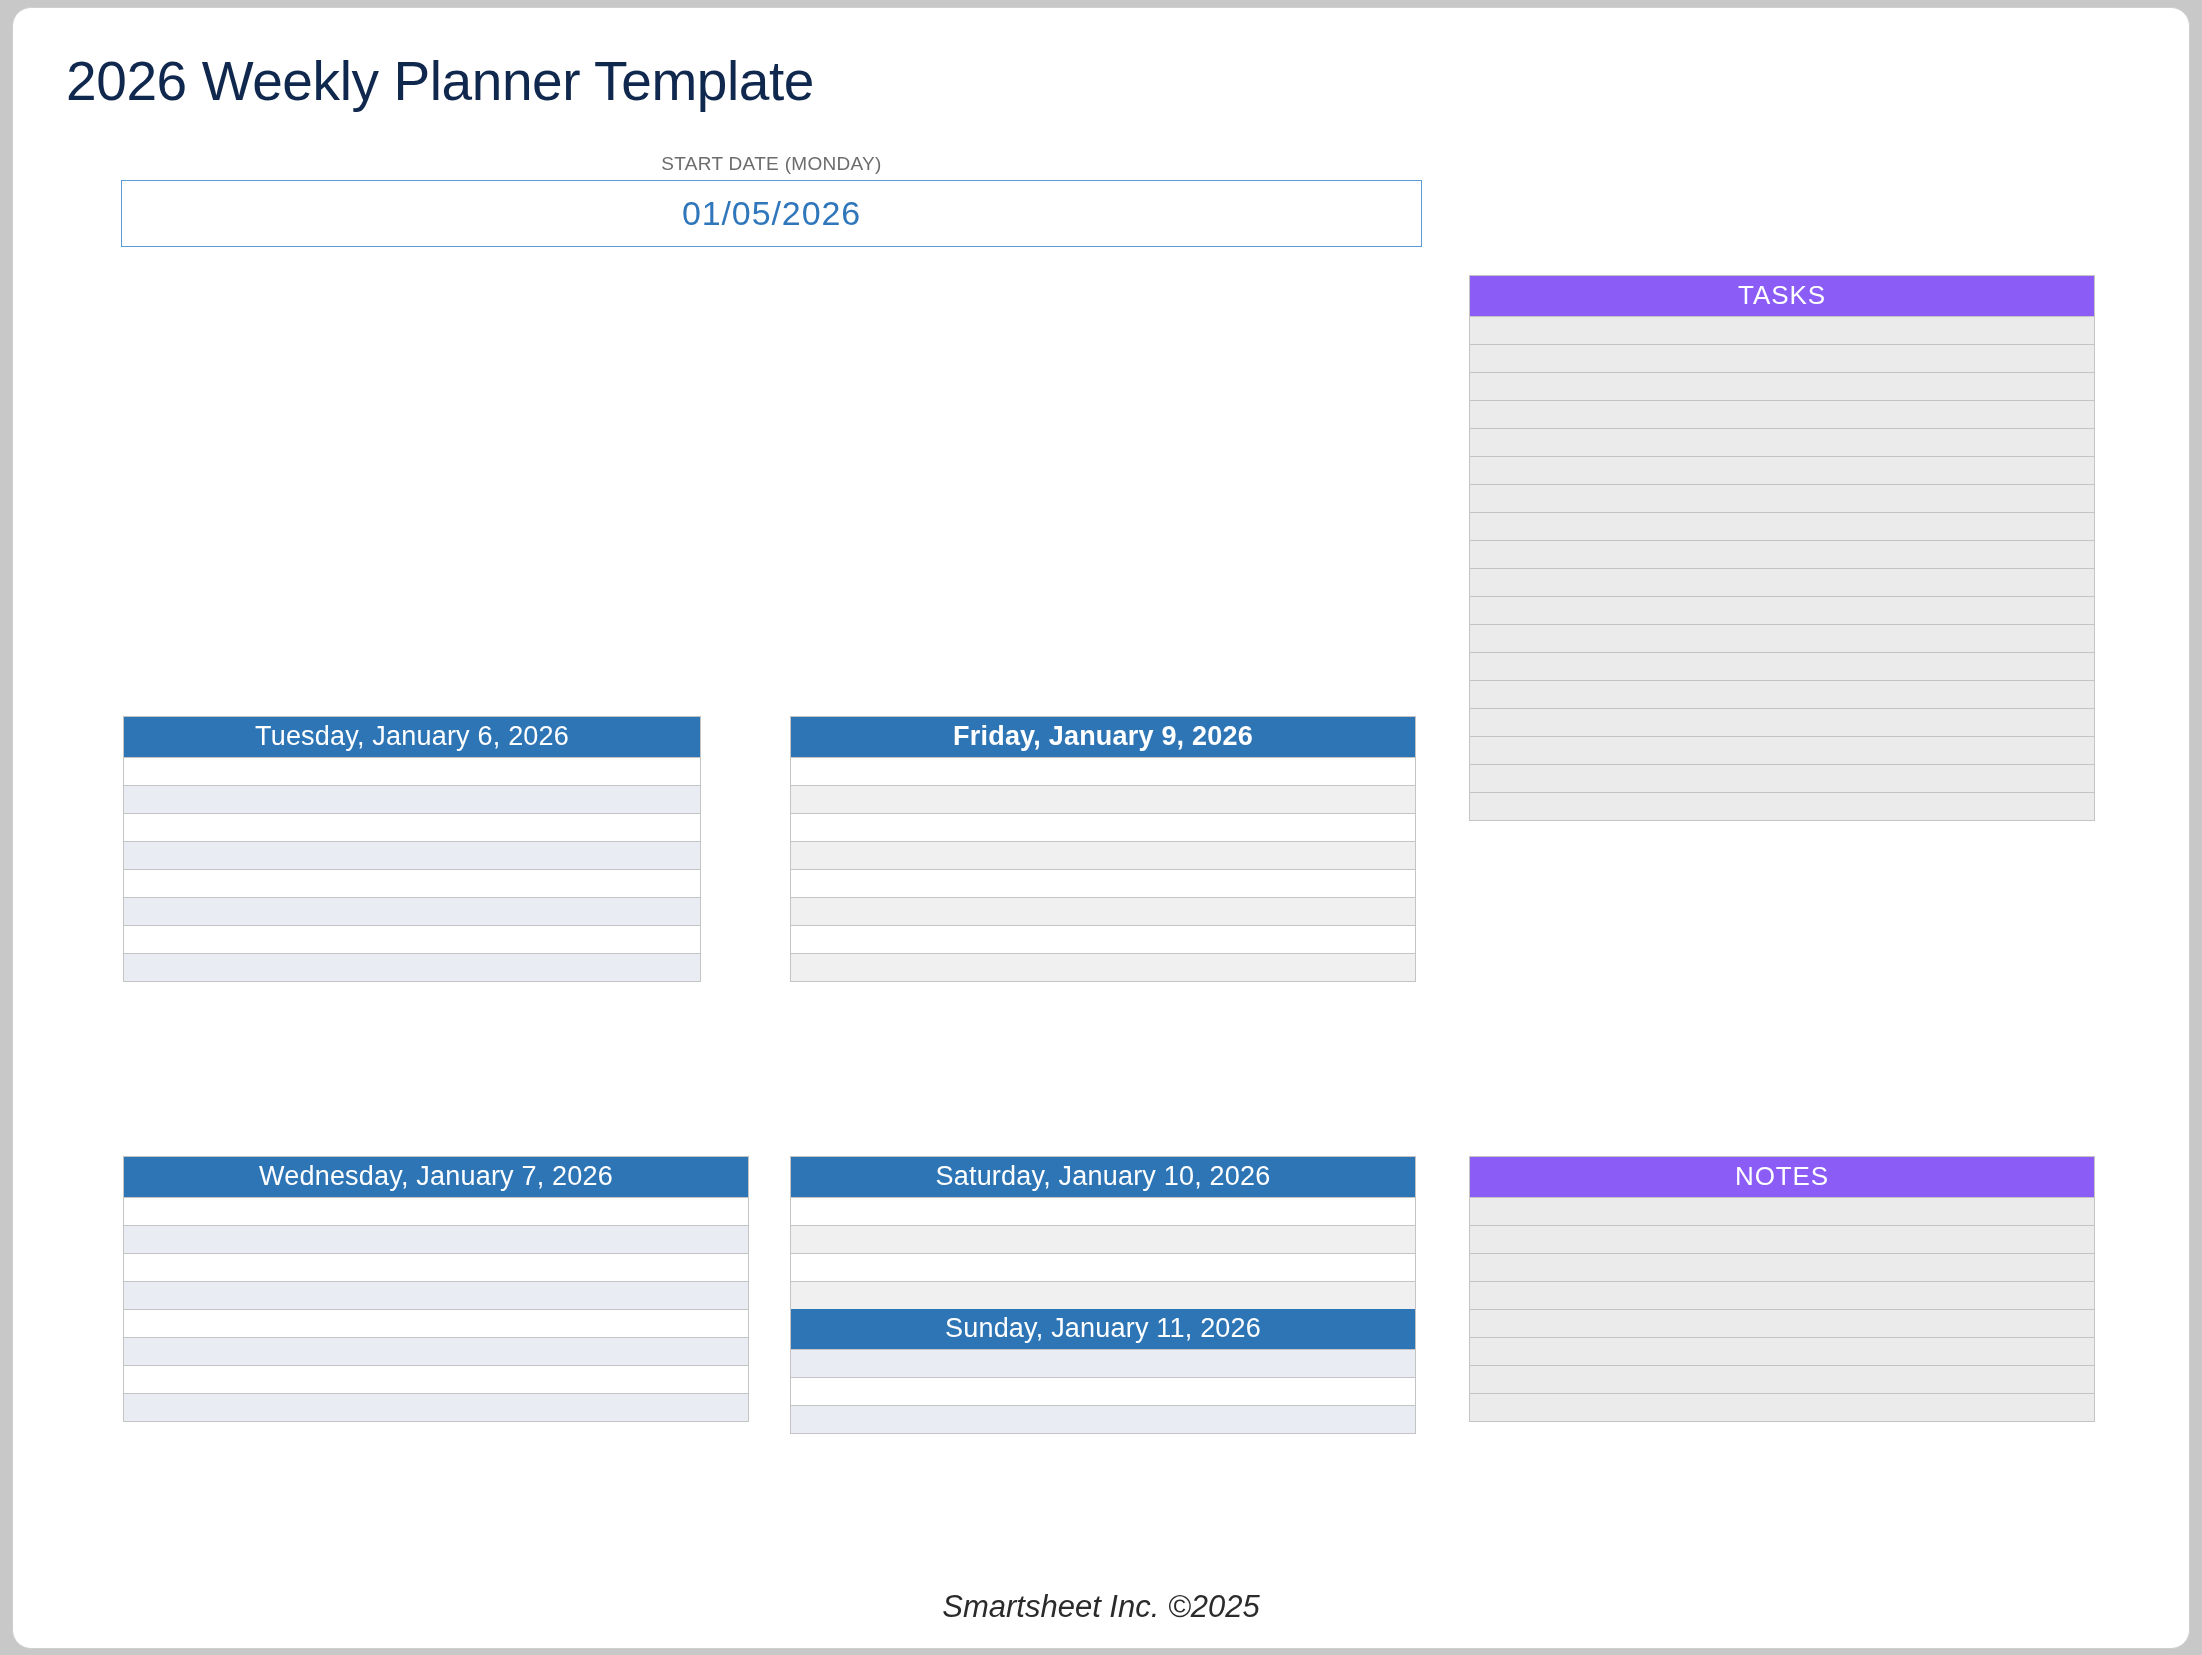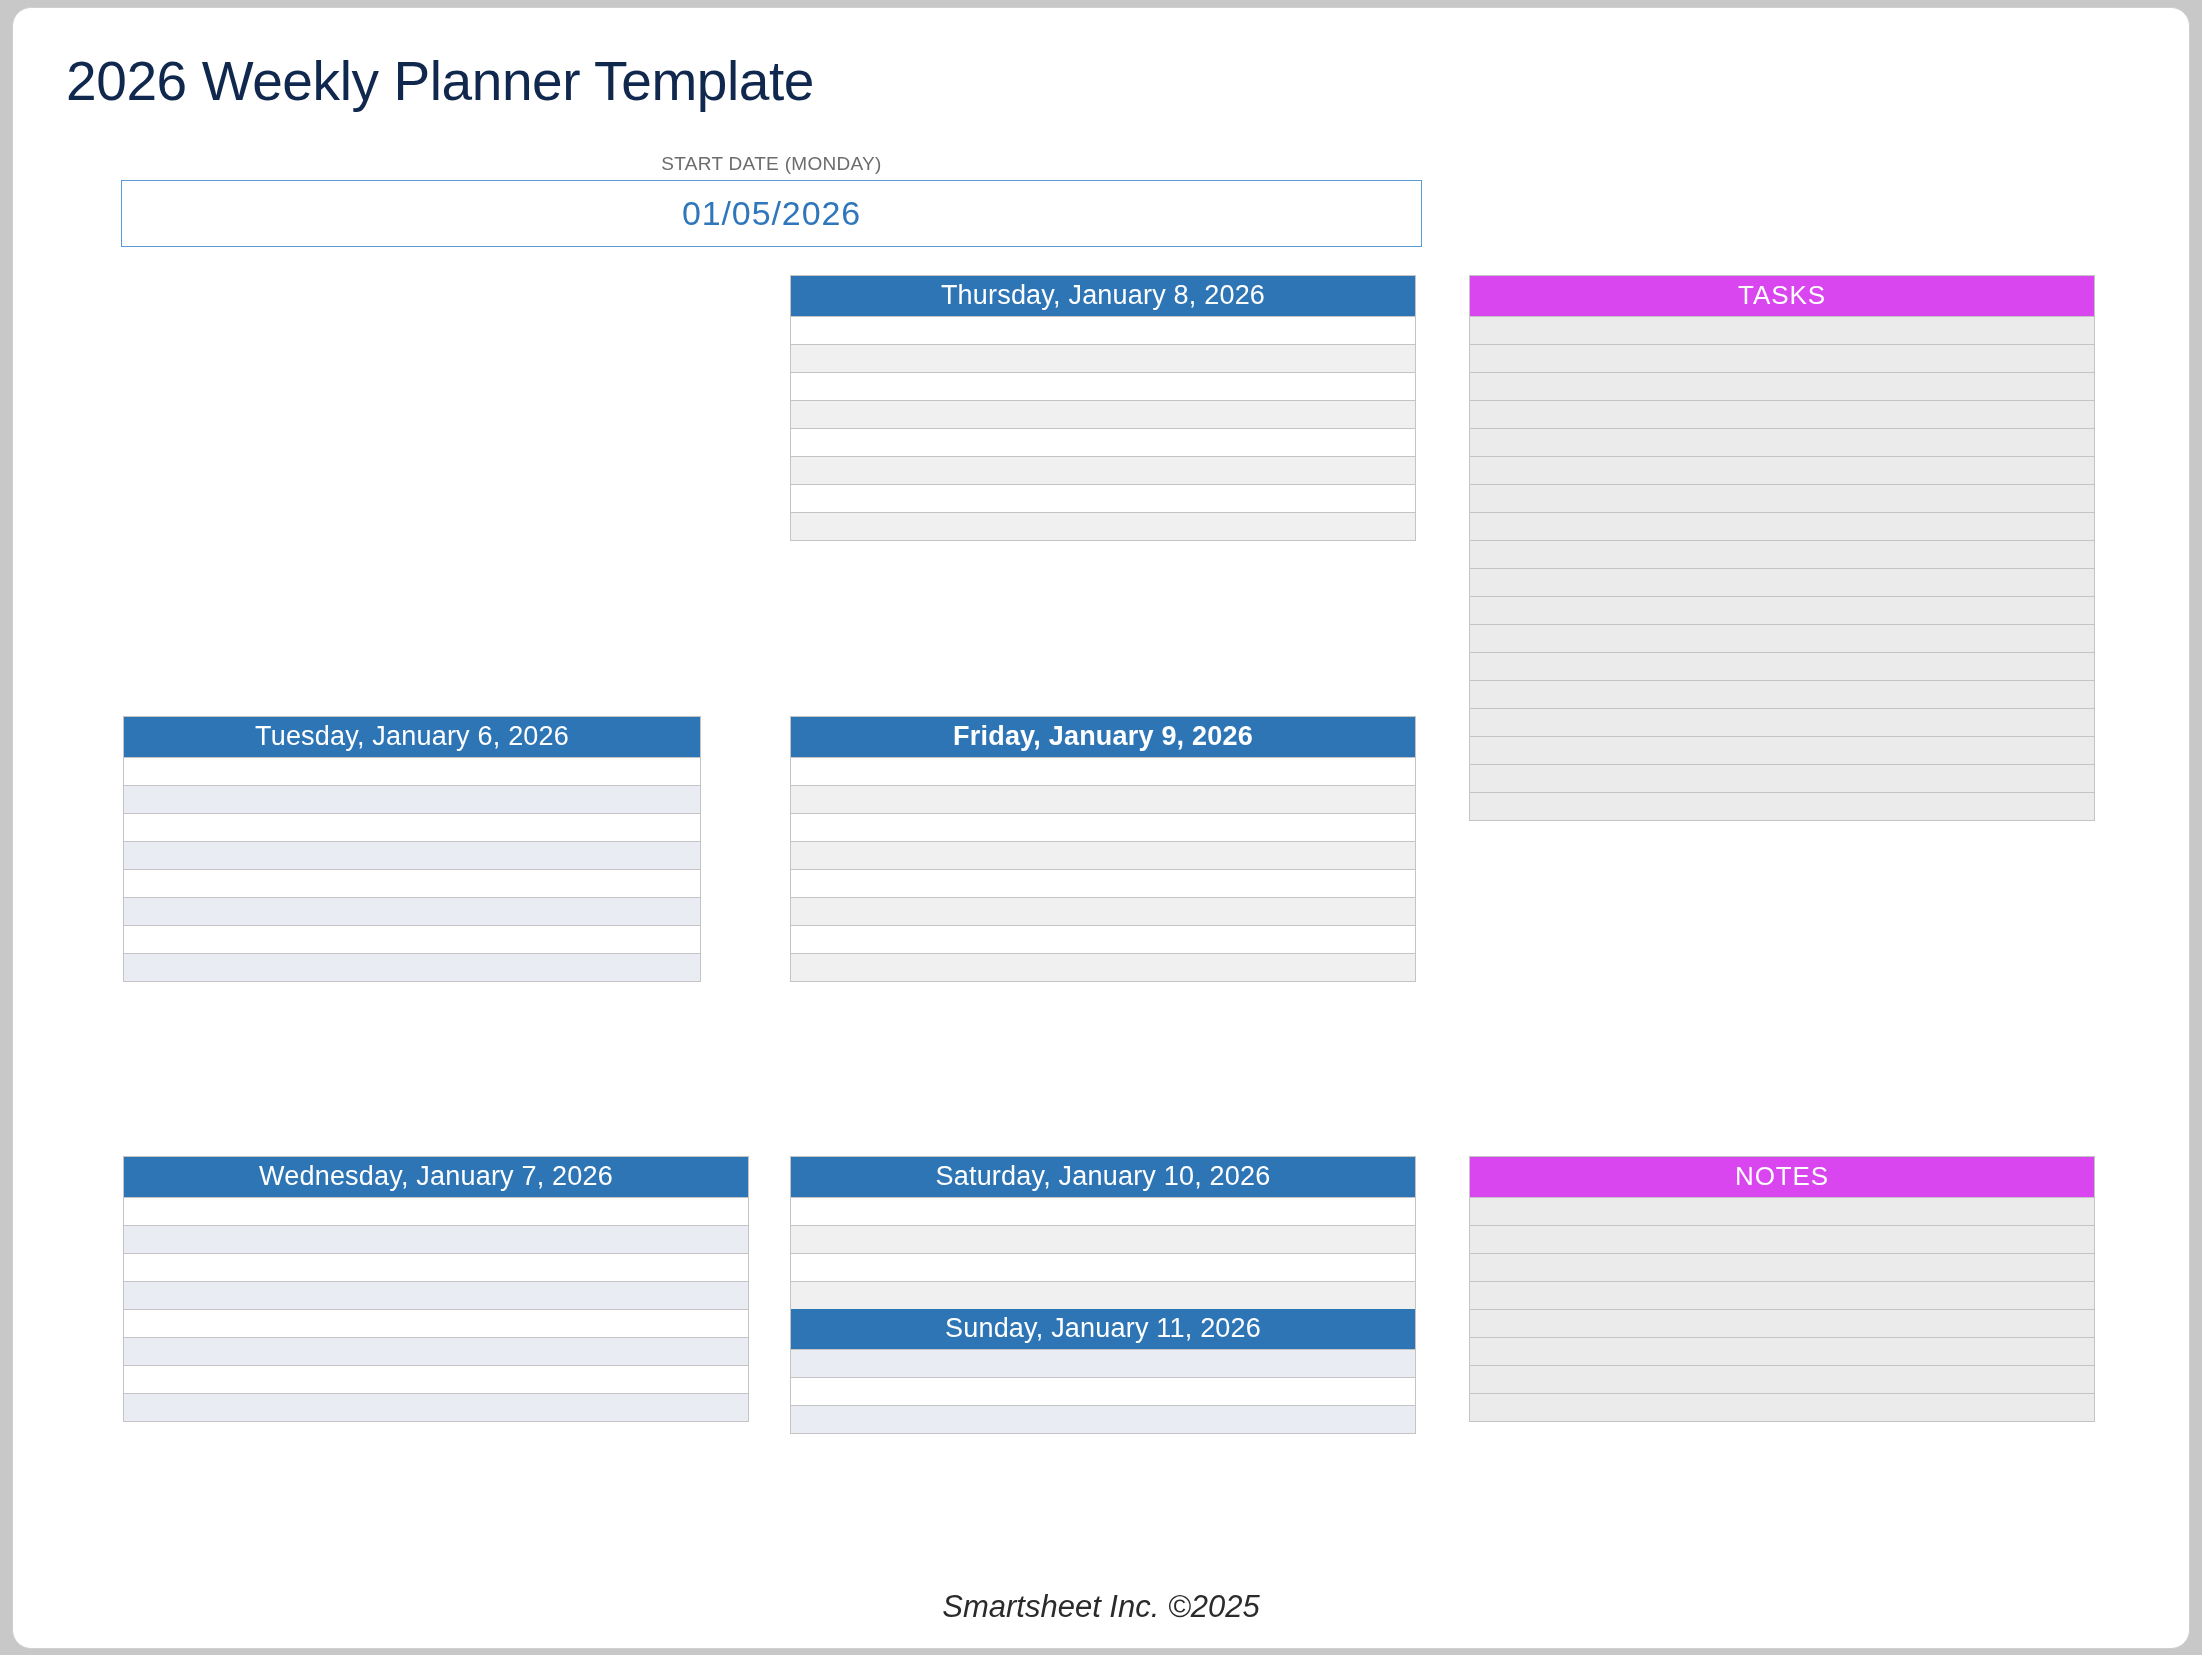--- a/index.html
+++ b/index.html
@@ -80,21 +80,21 @@
     background: #2e75b6;
     color: #ffffff;
     font-size: 27px;
     display: flex;
     align-items: center;
     justify-content: center;
     white-space: nowrap;
     letter-spacing: 0.2px;
   }
   .block-header.gray {
-    background: #d946ef;
+    background: #8b5cf6;
     font-size: 26px;
     letter-spacing: 0.9px;
   }
 
   .row {
     border-top: 0.9px solid #c4c4c4;
     background: #ffffff;
   }
   .row.alt-blue  { background: #e9edf3; }
   .row.alt-gray  { background: #f0f0f0; }
@@ -141,31 +141,20 @@
         <div class="block-header">Wednesday, January 7, 2026</div>
         <div class="row" style="height: 28px;"></div>
         <div class="row alt-blue" style="height: 28px;"></div>
         <div class="row" style="height: 28px;"></div>
         <div class="row alt-blue" style="height: 28px;"></div>
         <div class="row" style="height: 28px;"></div>
         <div class="row alt-blue" style="height: 28px;"></div>
         <div class="row" style="height: 28px;"></div>
         <div class="row alt-blue" style="height: 28px;"></div>
       </div>
-      <div class="block" style="left: 777px; top: 267px; width: 626px;">
-        <div class="block-header">Thursday, January 8, 2026</div>
-        <div class="row" style="height: 28px;"></div>
-        <div class="row alt-gray" style="height: 28px;"></div>
-        <div class="row" style="height: 28px;"></div>
-        <div class="row alt-gray" style="height: 28px;"></div>
-        <div class="row" style="height: 28px;"></div>
-        <div class="row alt-gray" style="height: 28px;"></div>
-        <div class="row" style="height: 28px;"></div>
-        <div class="row alt-gray" style="height: 28px;"></div>
-      </div>
       <div class="block" style="left: 777px; top: 708px; width: 626px; font-weight: bold;">
         <div class="block-header">Friday, January 9, 2026</div>
         <div class="row" style="height: 28px;"></div>
         <div class="row alt-gray" style="height: 28px;"></div>
         <div class="row" style="height: 28px;"></div>
         <div class="row alt-gray" style="height: 28px;"></div>
         <div class="row" style="height: 28px;"></div>
         <div class="row alt-gray" style="height: 28px;"></div>
         <div class="row" style="height: 28px;"></div>
         <div class="row alt-gray" style="height: 28px;"></div>

